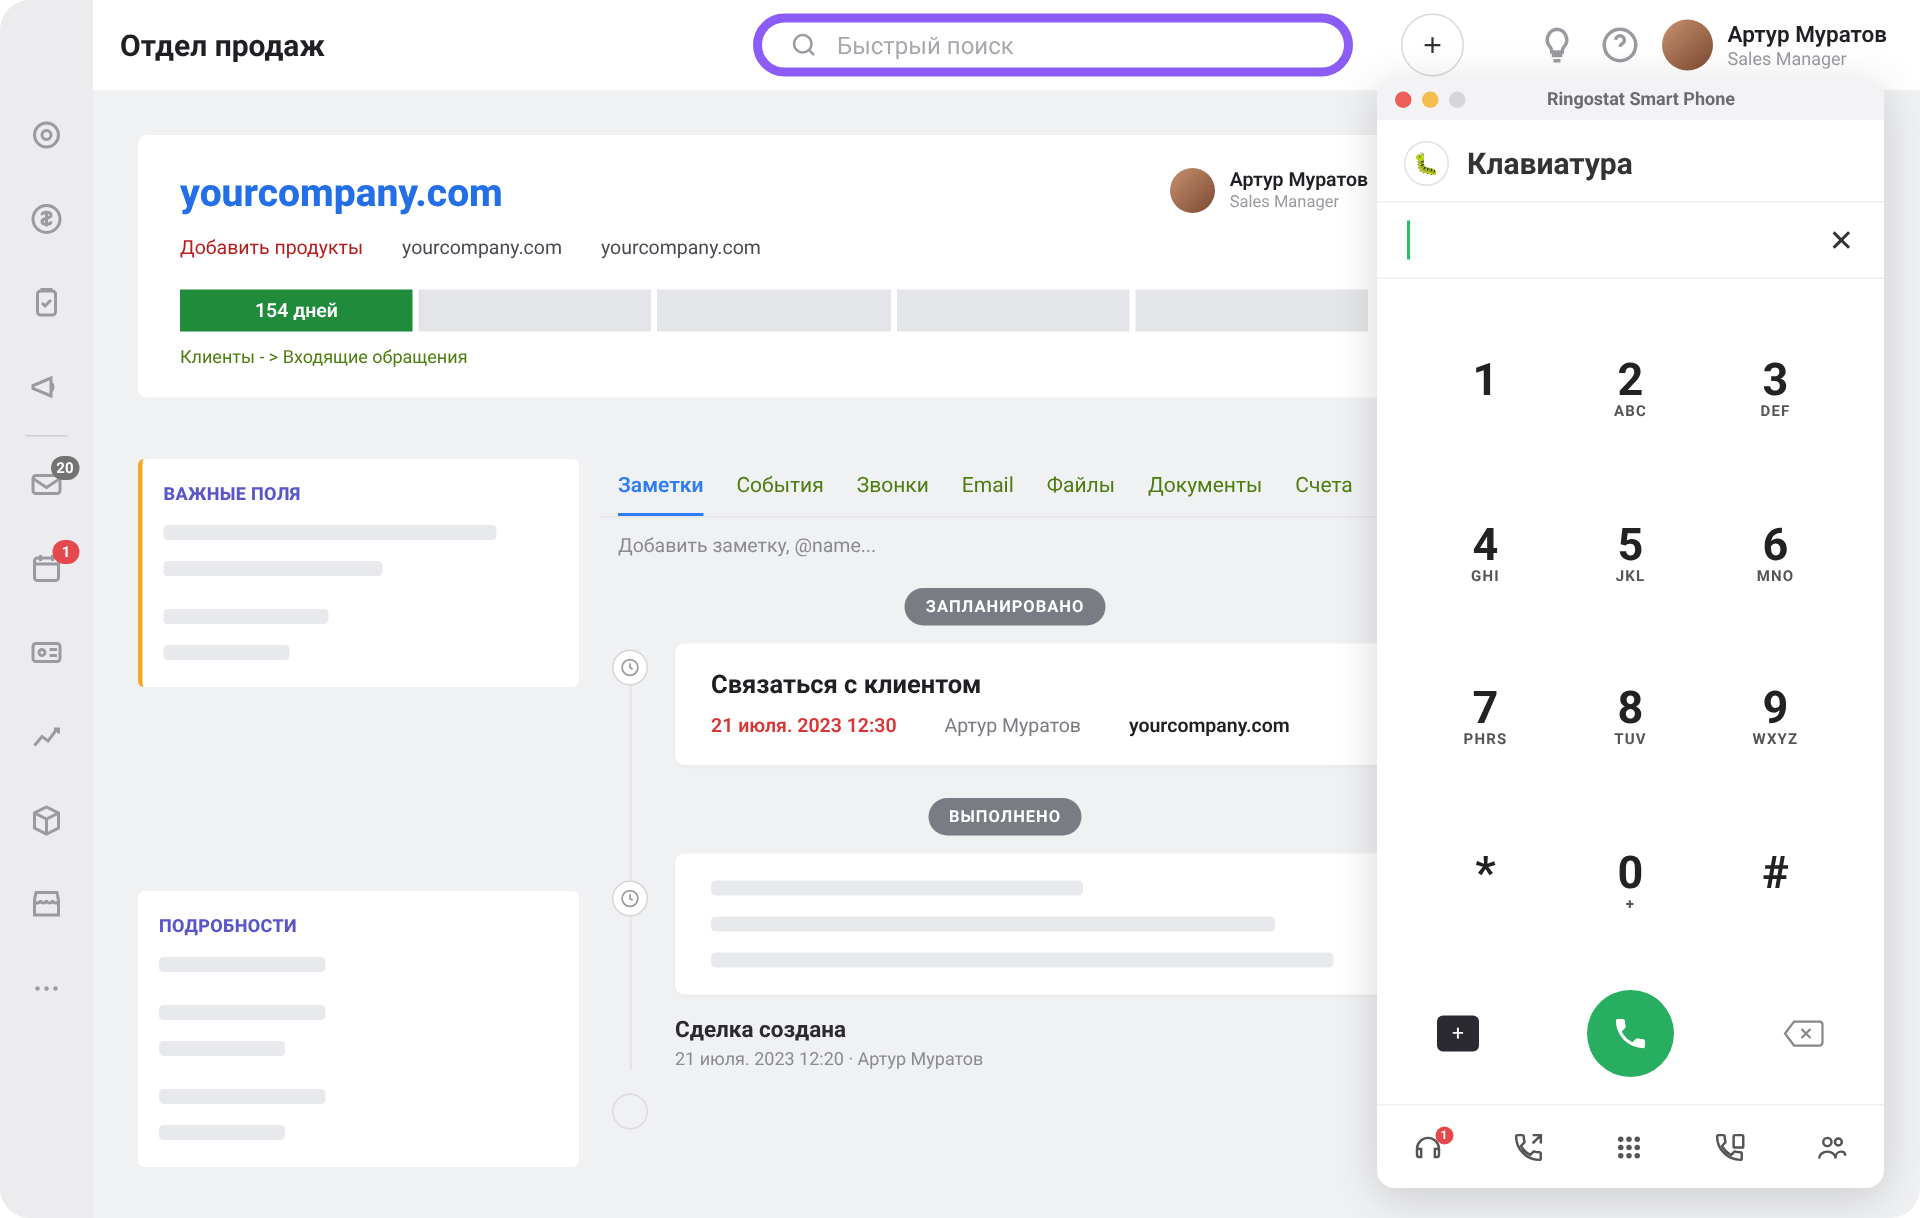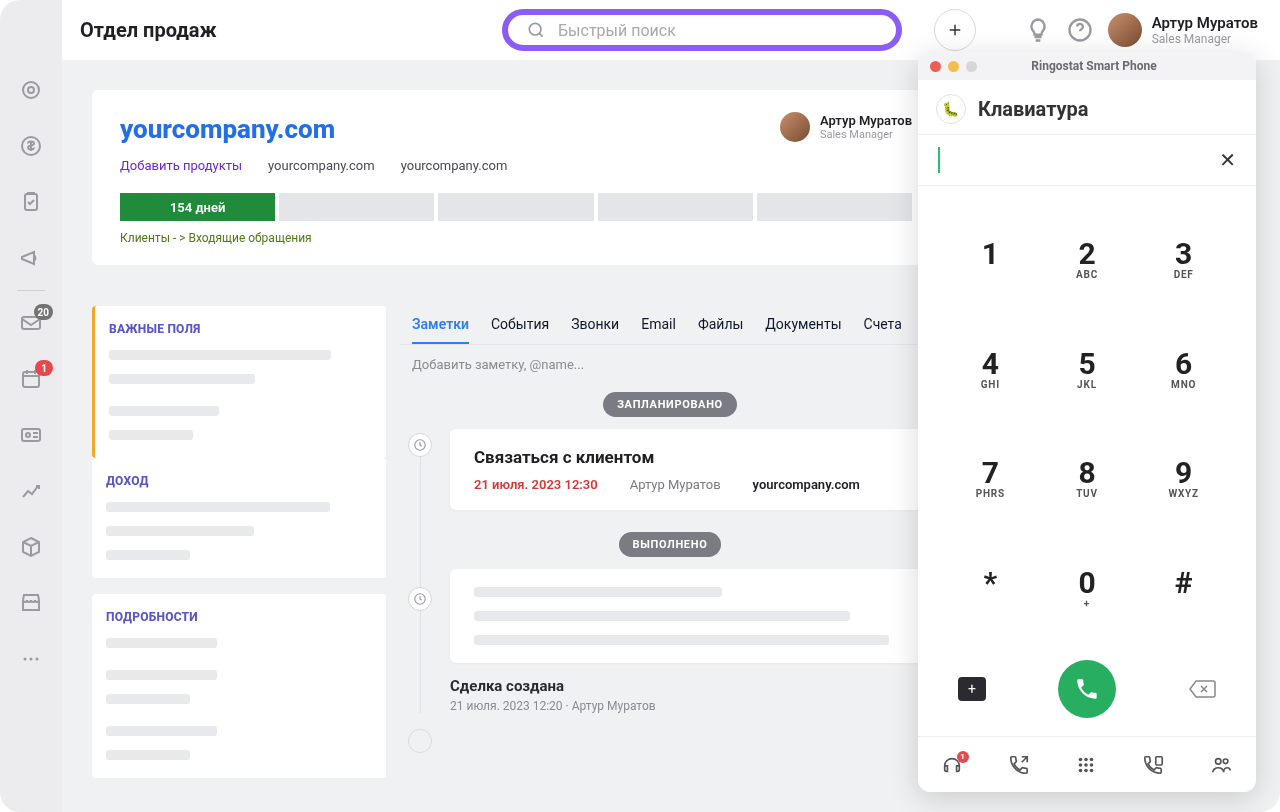--- a/index.html
+++ b/index.html
@@ -27,42 +27,42 @@
 .user-name { font-size: 15px; font-weight: 600; color: #1f1f24; }
 .user-role { font-size: 12px; color: #9a9ba0; }
 
 
 .page { position: absolute; left: 62px; top: 60px; right: 0; bottom: 0; background: #f0f1f3; border-bottom-right-radius: 20px; }
 
 
 .dealcard { position: absolute; left: 30px; top: 30px; width: 848px; background: #fff; border-radius: 6px; padding: 24px 28px 20px; }
 .deal-title { font-size: 26px; font-weight: 800; color: #226fe8; }
 .deal-links { display: flex; gap: 26px; margin-top: 14px; font-size: 13px; }
-.deal-links .link { color: #6d28d9; cursor: pointer; }
+.deal-links .link { color: #b91c1c; cursor: pointer; }
 .deal-links .plain { color: #4a4a52; }
 .pipeline { display: flex; gap: 4px; margin-top: 20px; }
 .pipe-seg { flex: 1; height: 28px; background: #e4e5e8; }
 .pipe-seg.active { background: #1f8b3b; color: #fff; display: flex; align-items: center; justify-content: center; font-size: 13px; font-weight: 600; }
 .crumb { margin-top: 10px; font-size: 12px; color: #4d7c0f; }
 .deal-user { position: absolute; right: 28px; top: 22px; display: flex; align-items: center; gap: 10px; }
 .deal-user .avatar { width: 30px; height: 30px; }
 .deal-user .user-name { font-size: 13px; }
 .deal-user .user-role { font-size: 11px; }
 
 
 .panel { position: absolute; left: 30px; width: 294px; background: #fff; border-radius: 4px; padding: 16px 16px 18px 14px; }
 .panel.accent { border-left: 3px solid #f6a623; }
 .panel h4 { font-size: 12px; font-weight: 800; color: #5a55c9; letter-spacing: .02em; }
 .skeleton-row { height: 10px; border-radius: 3px; background: #e8e9ec; margin-top: 14px; }
 .sk1 { width: 85%; } .sk2 { width: 56%; } .sk3 { width: 32%; } .sk4 { width: 42%; }
 
 
 .center { position: absolute; left: 338px; top: 246px; width: 540px; }
 .tabs { display: flex; gap: 22px; border-bottom: 1px solid #e6e6ea; padding: 0 12px; font-size: 14px; }
-.tab { padding: 10px 0; color: #0f172a; cursor: pointer; }
+.tab { padding: 10px 0; color: #4d7c0f; cursor: pointer; }
 .tab.active { color: #2e7cf6; border-bottom: 2px solid #2e7cf6; font-weight: 600; }
 .note-input { width: 100%; padding: 12px; font-size: 13px; color: #8a8a92; }
 
 .timeline-label { display: inline-block; background: #7a7c83; color: #fff; font-size: 11px; font-weight: 700; letter-spacing: .06em; border-radius: 14px; padding: 6px 14px; margin: 8px 0 12px 0; }
 .label-wrap { text-align: center; }
 
 .timeline { position: relative; margin-left: 20px; padding-left: 30px; }
 .timeline::before { content: ""; position: absolute; left: 0; top: 10px; bottom: 0; width: 1px; background: #e0e0e4; }
 .tl-dot { position: absolute; left: -12px; width: 24px; height: 24px; border-radius: 50%; border: 1px solid #d6d6da; background: #fff; display: flex; align-items: center; justify-content: center; color: #9a9ba0; }
 
@@ -242,26 +242,20 @@
   </div>
 
   <div class="panel accent" style="top:246px;">
     <h4>ВАЖНЫЕ ПОЛЯ</h4>
     <div class="skeleton-row sk1"></div>
     <div class="skeleton-row sk2"></div>
     <div class="skeleton-row sk4" style="margin-top:22px;"></div>
     <div class="skeleton-row sk3"></div>
   </div>
 
-  <div class="panel" style="top:398px;">
-    <h4>ДОХОД</h4>
-    <div class="skeleton-row sk1"></div>
-    <div class="skeleton-row sk2"></div>
-    <div class="skeleton-row sk3"></div>
-  </div>
 
   <div class="panel" style="top:534px;">
     <h4>ПОДРОБНОСТИ</h4>
     <div class="skeleton-row sk4"></div>
     <div class="skeleton-row sk4" style="margin-top:22px;"></div>
     <div class="skeleton-row sk3"></div>
     <div class="skeleton-row sk4" style="margin-top:22px;"></div>
     <div class="skeleton-row sk3"></div>
   </div>
 

